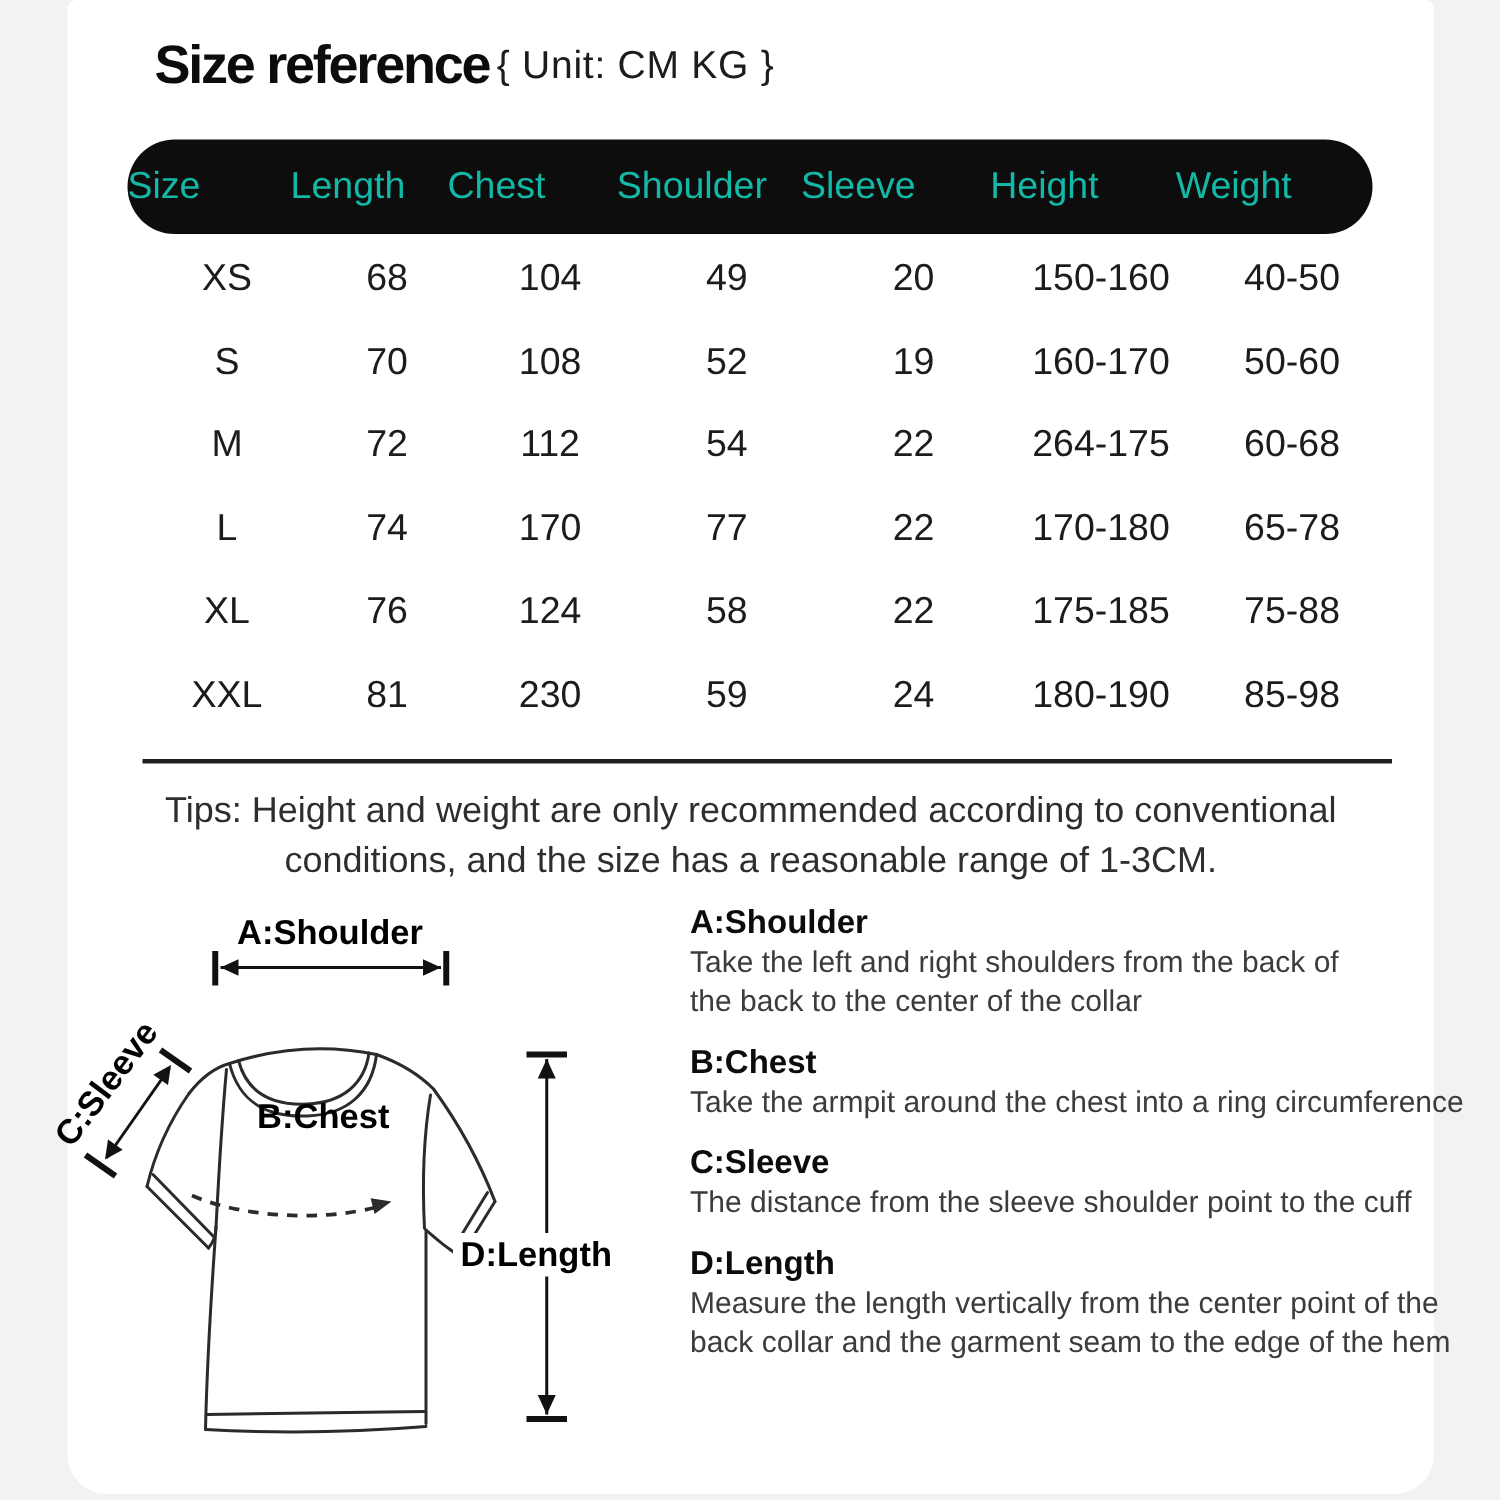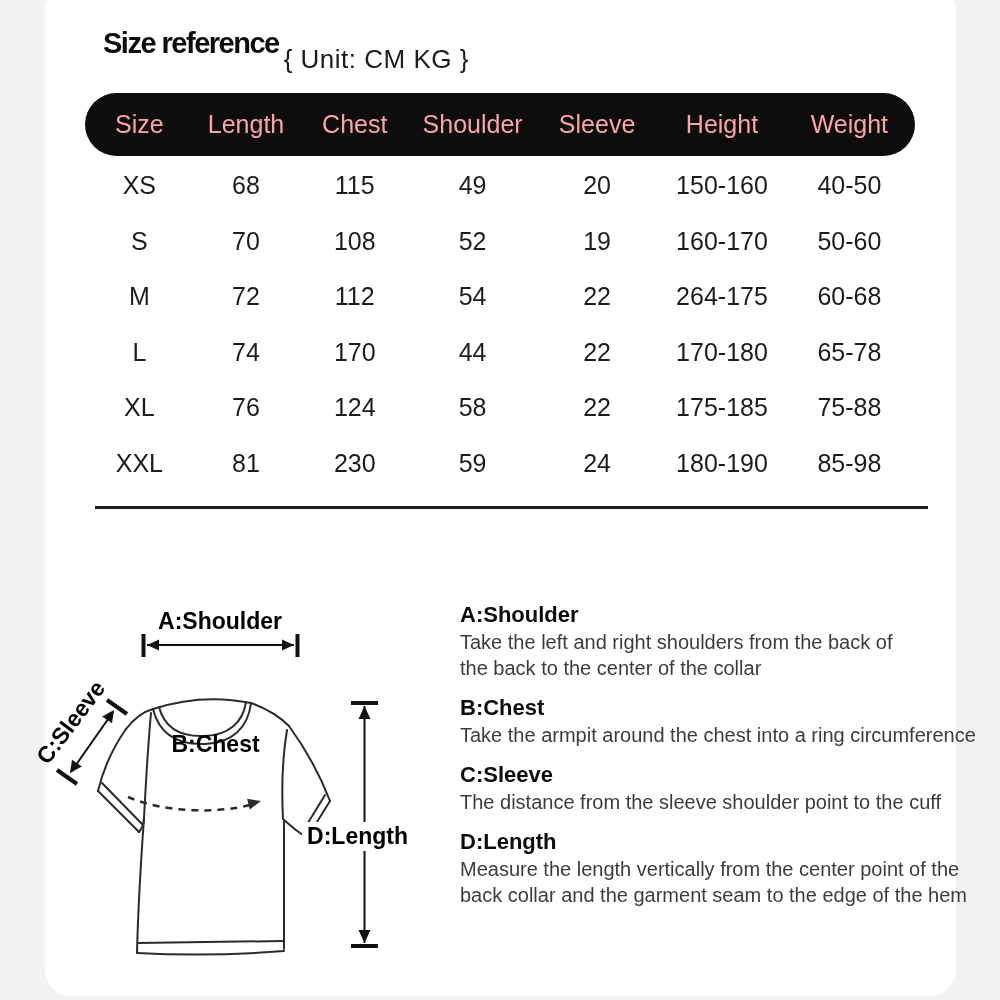--- a/index.html
+++ b/index.html
@@ -9,31 +9,31 @@
     background:#f2f2f0;
     position:relative;
     overflow:hidden;
   }
   .card {
     position:absolute; left:45px; top:0; width:911px; height:996px;
     background:#ffffff; border-radius:6px 6px 26px 26px;
   }
   
   .titlebar { position:absolute; left:58px; top:20px; display:flex; align-items:flex-start; }
-  .titlebar h1 { font-size:29px; font-weight:bold; color:#0c0c0c; letter-spacing:-1.5px; line-height:46px; }
-  .unit-note { font-size:26px; color:#1c1c1c; margin-left:5px; margin-top:24px; letter-spacing:0.5px; }
+  .titlebar h1 { font-size:36px; font-weight:bold; color:#0c0c0c; letter-spacing:-1.5px; line-height:46px; }
+  .unit-note { font-size:26px; color:#1c1c1c; margin-left:5px; margin-top:8px; letter-spacing:0.5px; }
   
   .thead {
     position:absolute; left:40px; top:93px; width:830px; height:63px;
     background:#0d0d0d; border-radius:32px;
     display:grid; grid-template-columns:13.1% 12.6% 13.6% 14.8% 15.2% 14.9% 15.8%;
     align-items:center;
   }
-  .thead span { color:#fca5a5; font-size:25px; text-align:center; }
-  .tbody { position:absolute; left:40px; top:158px; width:830px; }
+  .thead span { color:#14b8a6; font-size:25px; }
+  .tbody { position:absolute; left:52px; top:158px; width:830px; }
   .trow {
     display:grid; grid-template-columns:13.1% 12.6% 13.6% 14.8% 15.2% 14.9% 15.8%;
     height:55.5px; align-items:center;
   }
   .trow span { font-size:25px; color:#1c1c1c; text-align:center; }
   .divider { position:absolute; left:50px; top:506px; width:833px; height:3px; background:#1f1f1f; }
   
   .tips { position:absolute; left:0; top:524px; width:100%; text-align:center;
           font-size:24px; line-height:33px; color:#2e2e2e; }
   
@@ -68,21 +68,21 @@
     <span>Shoulder</span>
     <span>Sleeve</span>
     <span>Height</span>
     <span>Weight</span>
   </div>
 
   <div class="tbody">
     <div class="trow">
       <span>XS</span>
       <span>68</span>
-      <span>115</span>
+      <span>104</span>
       <span>49</span>
       <span>20</span>
       <span>150-160</span>
       <span>40-50</span>
     </div>
     <div class="trow">
       <span>S</span>
       <span>70</span>
       <span>108</span>
       <span>52</span>
@@ -96,21 +96,21 @@
       <span>112</span>
       <span>54</span>
       <span>22</span>
       <span>264-175</span>
       <span>60-68</span>
     </div>
     <div class="trow">
       <span>L</span>
       <span>74</span>
       <span>170</span>
-      <span>44</span>
+      <span>77</span>
       <span>22</span>
       <span>170-180</span>
       <span>65-78</span>
     </div>
     <div class="trow">
       <span>XL</span>
       <span>76</span>
       <span>124</span>
       <span>58</span>
       <span>22</span>
@@ -123,20 +123,24 @@
       <span>230</span>
       <span>59</span>
       <span>24</span>
       <span>180-190</span>
       <span>85-98</span>
     </div>
   </div>
 
   <div class="divider"></div>
 
+  <div class="tips">
+    <div>Tips: Height and weight are only recommended according to conventional</div>
+    <div>conditions, and the size has a reasonable range of 1-3CM.</div>
+  </div>
 
   <div class="descs">
     <div class="desc-block">
       <h3>A:Shoulder</h3>
       <p>Take the left and right shoulders from the back of</p>
       <p>the back to the center of the collar</p>
     </div>
     <div class="desc-block">
       <h3>B:Chest</h3>
       <p>Take the armpit around the chest into a ring circumference</p>

